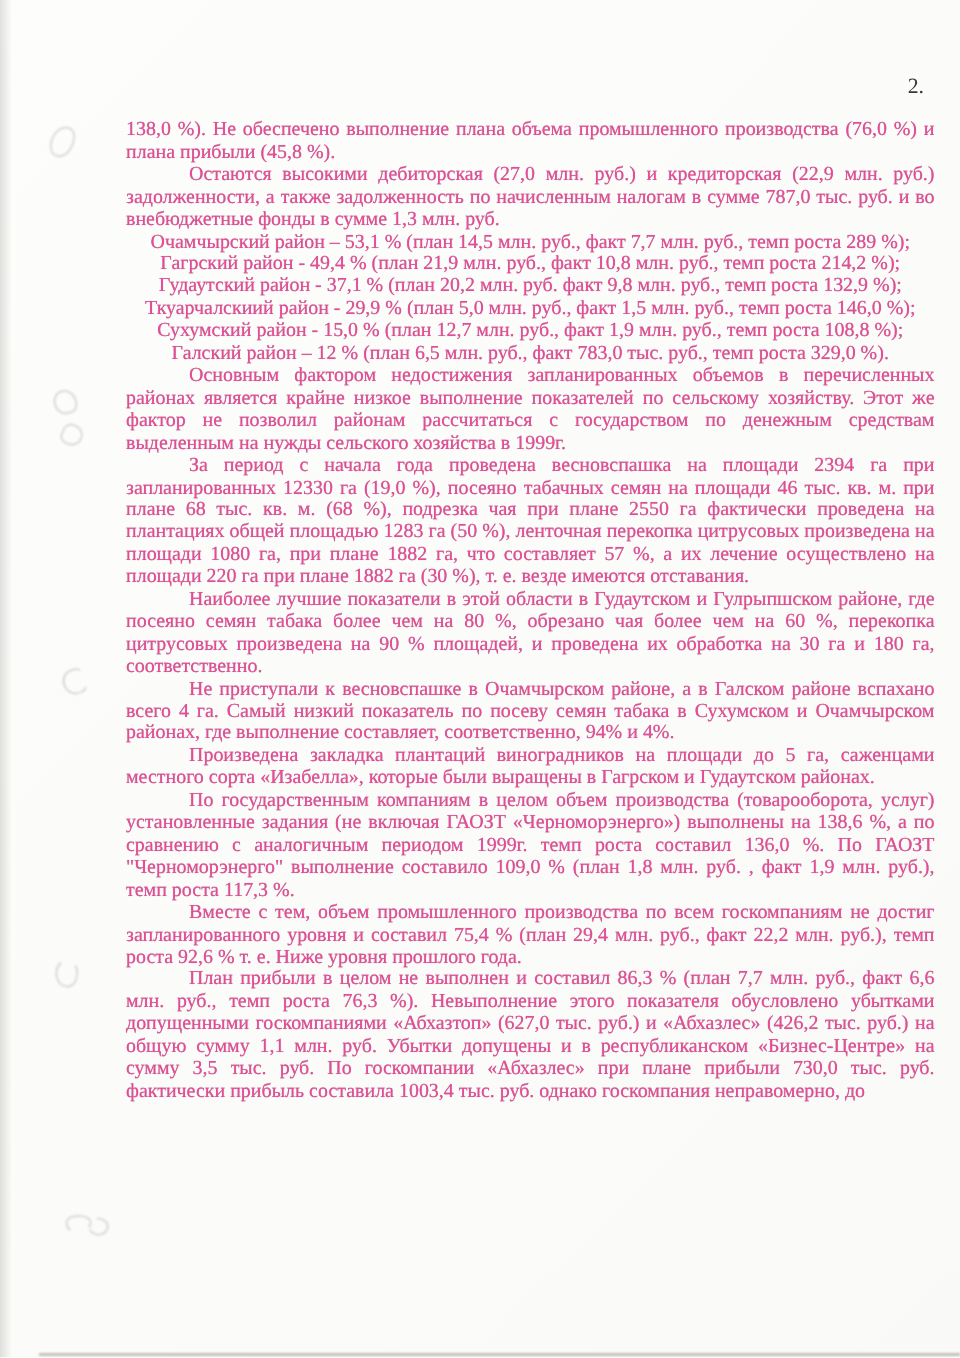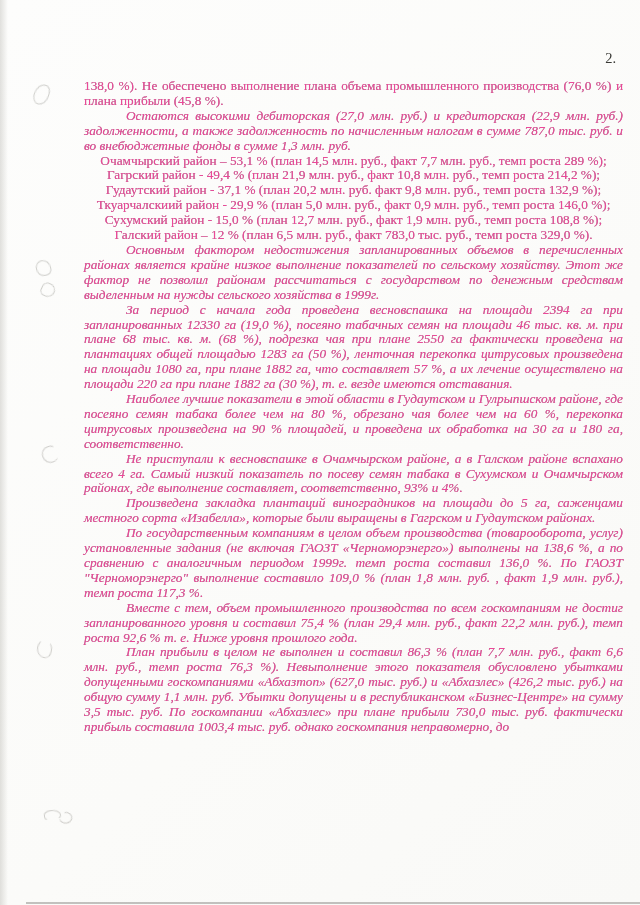--- a/index.html
+++ b/index.html
@@ -43,21 +43,21 @@
     font-size: 13.3px;
     line-height: 14.9px;
     color: #ec4899;
     text-align: justify;
     text-shadow: 0 0 0.5px rgba(60,58,54,0.55);
   }
   .para {
     margin: 0;
     padding: 0;
   }
-  .indent { text-indent: 42px; font-style: italic; }
+  .indent { text-indent: 42px; }
   .flush  { text-indent: 0; }
   .district {
     text-indent: 0;
     white-space: nowrap;
     text-align: center;
   }
   .smudge {
     position: absolute;
     border: 1.5px solid rgba(118,116,108,0.34);
     filter: blur(0.7px);
@@ -78,29 +78,29 @@
 <div class="page-number">2.</div>
 
 <div class="body-text">
   <p class="para flush">138,0 %). Не обеспечено выполнение плана объема промышленного производства (76,0 %) и плана прибыли (45,8 %).</p>
   <p class="para indent">Остаются высокими дебиторская (27,0 млн. руб.) и кредиторская (22,9 млн. руб.) задолженности, а также задолженность по начисленным налогам в сумме 787,0 тыс. руб. и во внебюджетные фонды в сумме 1,3 млн. руб.</p>
 
   <div>
     <p class="para district">Очамчырский район – 53,1 % (план 14,5 млн. руб., факт 7,7 млн. руб., темп роста 289 %);</p>
     <p class="para district">Гагрский район - 49,4 % (план 21,9 млн. руб., факт 10,8 млн. руб., темп роста 214,2 %);</p>
     <p class="para district">Гудаутский район - 37,1 % (план 20,2 млн. руб. факт 9,8 млн. руб., темп роста 132,9 %);</p>
-    <p class="para district">Ткуарчалскиий район - 29,9 % (план 5,0 млн. руб., факт 0,9 млн. руб., темп роста 146,0 %);</p>
+    <p class="para district">Ткуарчалскиий район - 29,9 % (план 5,0 млн. руб., факт 1,5 млн. руб., темп роста 146,0 %);</p>
     <p class="para district">Сухумский район - 15,0 % (план 12,7 млн. руб., факт 1,9 млн. руб., темп роста 108,8 %);</p>
     <p class="para district">Галский район – 12 % (план 6,5 млн. руб., факт 783,0 тыс. руб., темп роста 329,0 %).</p>
   </div>
 
   <p class="para indent">Основным фактором недостижения запланированных объемов в перечисленных районах является крайне низкое выполнение показателей по сельскому хозяйству. Этот же фактор не позволил районам рассчитаться с государством по денежным средствам выделенным на нужды сельского хозяйства в 1999г.</p>
   <p class="para indent">За период с начала года проведена весновспашка на площади 2394 га при запланированных 12330 га (19,0 %), посеяно табачных семян на площади 46 тыс. кв. м. при плане 68 тыс. кв. м. (68 %), подрезка чая при плане 2550 га фактически проведена на плантациях общей площадью 1283 га (50 %), ленточная перекопка цитрусовых произведена на площади 1080 га, при плане 1882 га, что составляет 57 %, а их лечение осуществлено на площади 220 га при плане 1882 га (30 %), т. е. везде имеются отставания.</p>
   <p class="para indent">Наиболее лучшие показатели в этой области в Гудаутском и Гулрыпшском  районе, где посеяно семян табака более чем на 80 %, обрезано чая более чем на 60 %, перекопка цитрусовых произведена на 90 % площадей, и проведена их обработка на 30 га и 180 га, соответственно.</p>
-  <p class="para indent">Не приступали к весновспашке в Очамчырском районе, а в Галском районе вспахано всего 4 га. Самый  низкий показатель по посеву семян табака в Сухумском и Очамчырском районах, где  выполнение составляет, соответственно, 93% и 4%.</p>
+  <p class="para indent">Не приступали к весновспашке в Очамчырском районе, а в Галском районе вспахано всего 4 га. Самый  низкий показатель по посеву семян табака в Сухумском и Очамчырском районах, где  выполнение составляет, соответственно, 94% и 4%.</p>
   <p class="para indent">Произведена закладка плантаций виноградников на площади до 5 га, саженцами местного сорта «Изабелла», которые были выращены в Гагрском и Гудаутском районах.</p>
   <p class="para indent">По государственным компаниям в целом объем производства (товарооборота, услуг) установленные задания (не включая ГАОЗТ «Черноморэнерго») выполнены на 138,6 %, а по сравнению с аналогичным периодом 1999г. темп роста составил 136,0 %. По ГАОЗТ "Черноморэнерго" выполнение составило 109,0 % (план 1,8 млн. руб. , факт 1,9 млн. руб.), темп роста 117,3 %.</p>
   <p class="para indent">Вместе с тем, объем промышленного производства по всем госкомпаниям не достиг запланированного уровня и составил 75,4 % (план 29,4 млн. руб., факт 22,2 млн. руб.), темп роста 92,6 % т. е. Ниже уровня прошлого года.</p>
   <p class="para indent">План прибыли в целом не выполнен и составил 86,3 % (план 7,7 млн. руб., факт 6,6 млн. руб., темп роста 76,3 %). Невыполнение этого показателя обусловлено убытками допущенными госкомпаниями «Абхазтоп» (627,0 тыс. руб.) и «Абхазлес» (426,2 тыс. руб.) на общую сумму 1,1 млн. руб. Убытки допущены и в республиканском «Бизнес-Центре» на сумму 3,5 тыс. руб. По госкомпании «Абхазлес» при плане прибыли 730,0 тыс. руб. фактически прибыль составила 1003,4 тыс. руб.  однако госкомпания неправомерно, до</p>
 </div>
 
 <div class="smudge" id="sm1"></div>
 <div class="smudge" id="sm2"></div>
 <div class="smudge" id="sm3"></div>
 <div class="smudge" id="sm4"></div>

